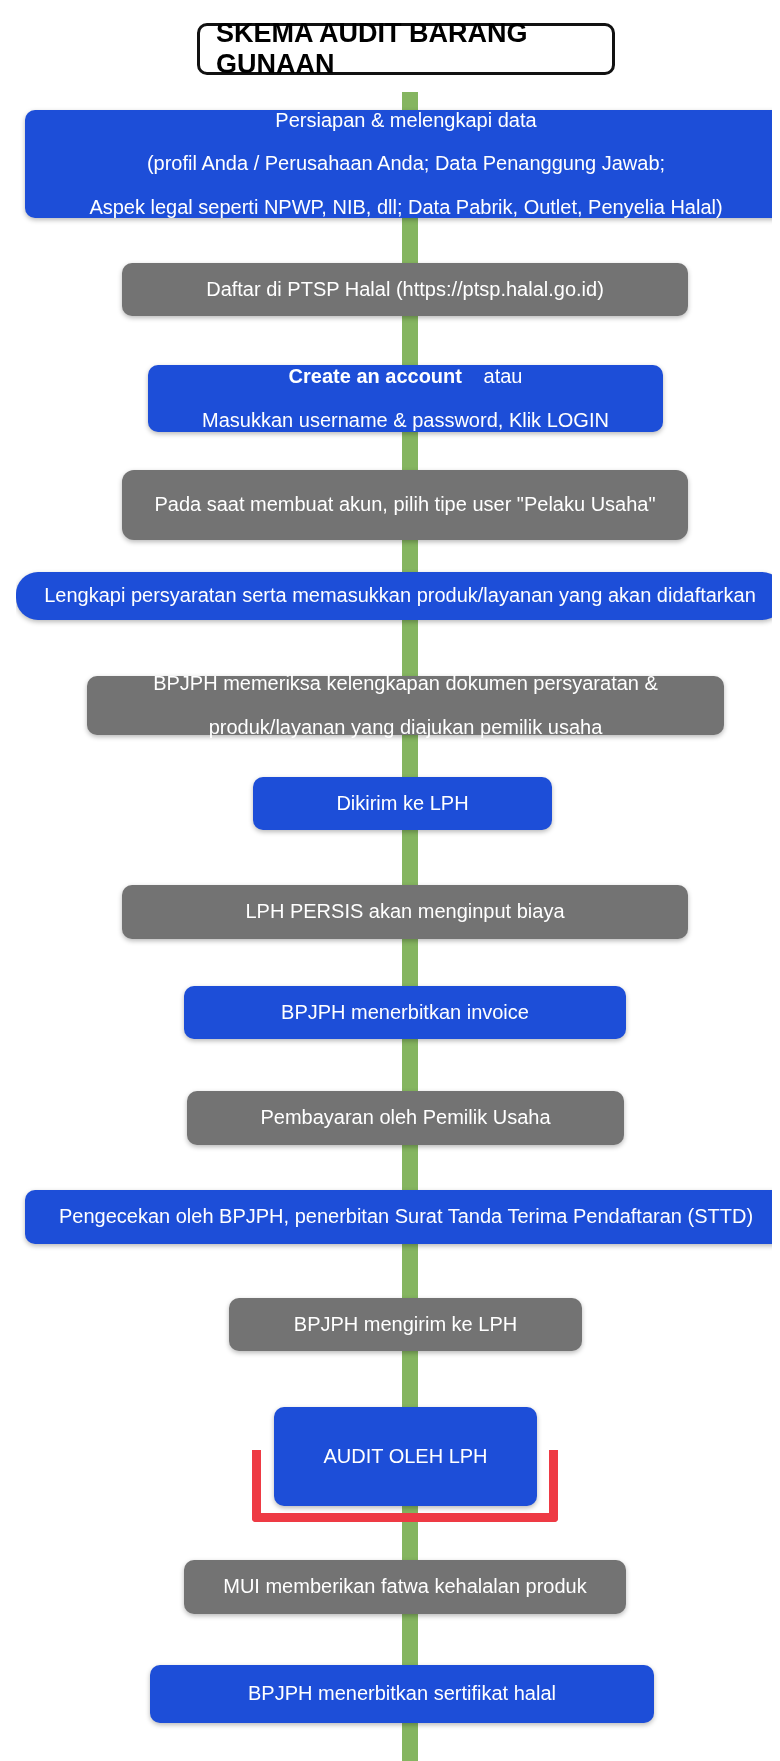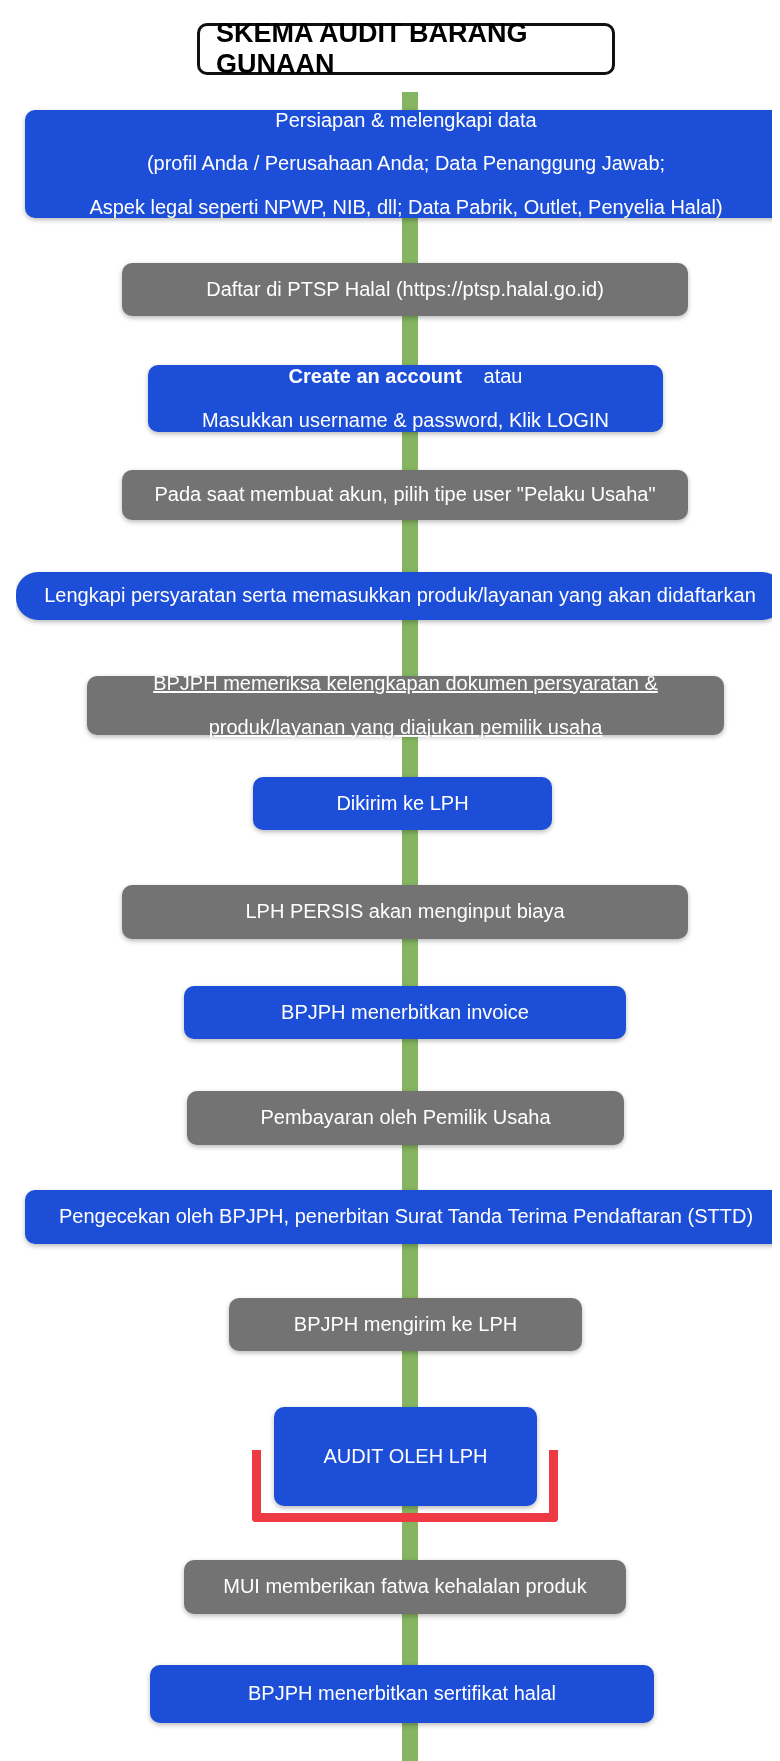--- a/index.html
+++ b/index.html
@@ -46,29 +46,29 @@
 
   <div class="box teal" style="left:106px; top:247px; width:566px; height:53px;">
     <div class="line">Daftar di PTSP Halal (https://ptsp.halal.go.id)</div>
   </div>
 
   <div class="box orange" style="left:132px; top:349px; width:515px; height:67px;">
     <div class="line"><b>Create an account</b><span> atau</span></div>
     <div class="line">Masukkan username &amp; password, Klik LOGIN</div>
   </div>
 
-  <div class="box teal" style="left:106px; top:454px; width:566px; height:50px;">
+  <div class="box teal" style="left:106px; top:454px; width:566px; height:70px;border-radius:12px;">
     <div class="line">Pada saat membuat akun, pilih tipe user "Pelaku Usaha"</div>
   </div>
 
   <div class="box orange" style="left:0; top:556px; width:768px; height:48px;border-radius:22px;">
     <div class="line">Lengkapi persyaratan serta memasukkan produk/layanan yang akan didaftarkan</div>
   </div>
 
-  <div class="box teal" style="left:71px; top:660px; width:637px; height:59px;text-decoration:underline;">
+  <div class="box teal" style="left:71px; top:660px; width:637px; height:59px;">
     <div class="line">BPJPH memeriksa kelengkapan dokumen persyaratan &amp;</div>
     <div class="line">produk/layanan yang diajukan pemilik usaha</div>
   </div>
 
   <div class="box orange" style="left:237px; top:761px; width:299px; height:53px;">
     <div class="line">Dikirim ke LPH</div>
   </div>
 
   <div class="box teal" style="left:106px; top:869px; width:566px; height:54px;">
     <div class="line">LPH PERSIS akan menginput biaya</div>

